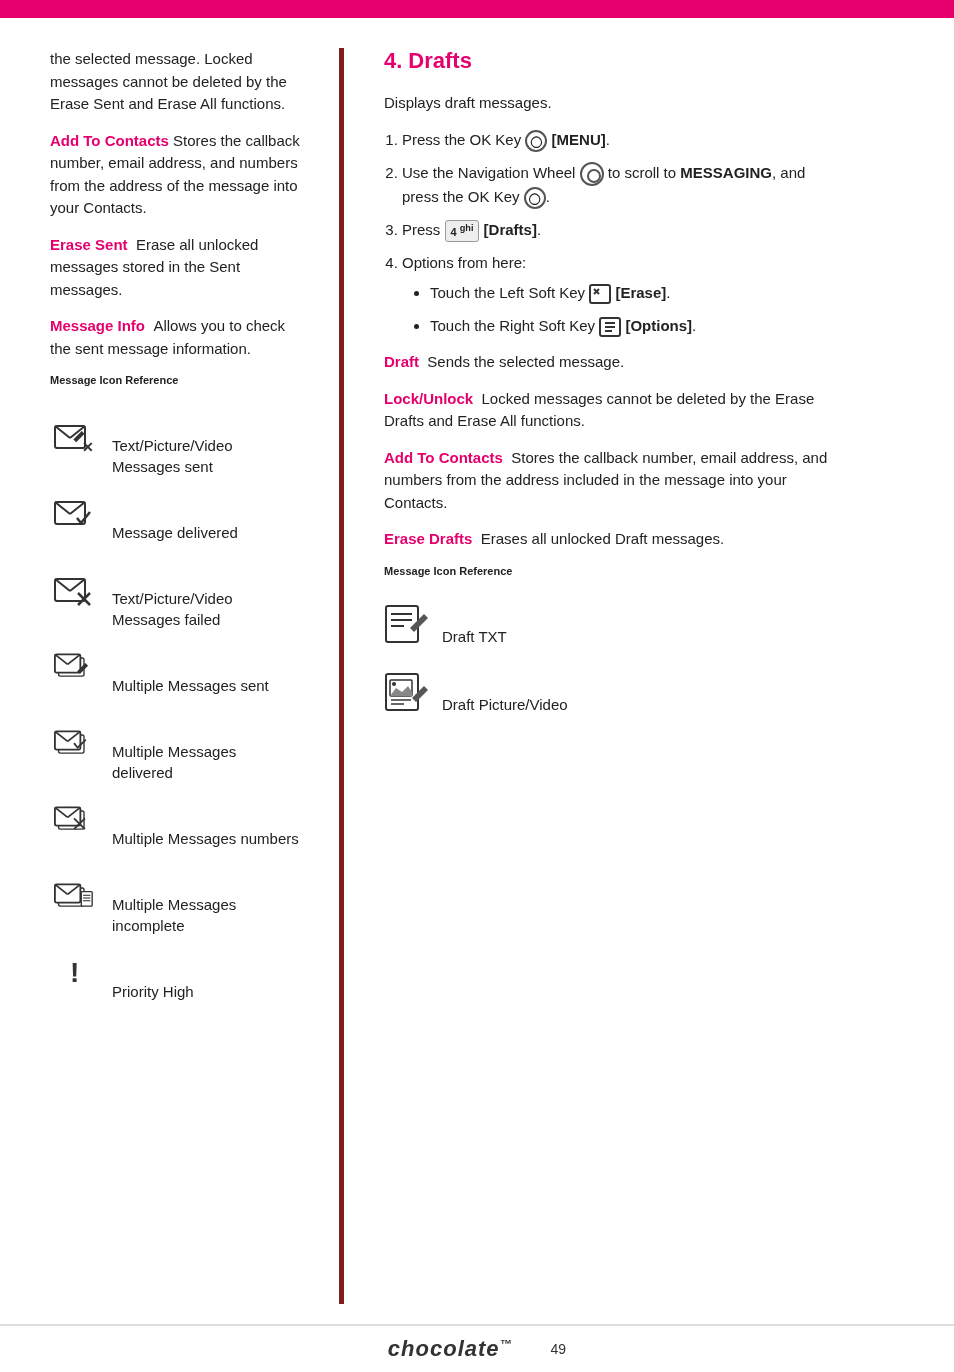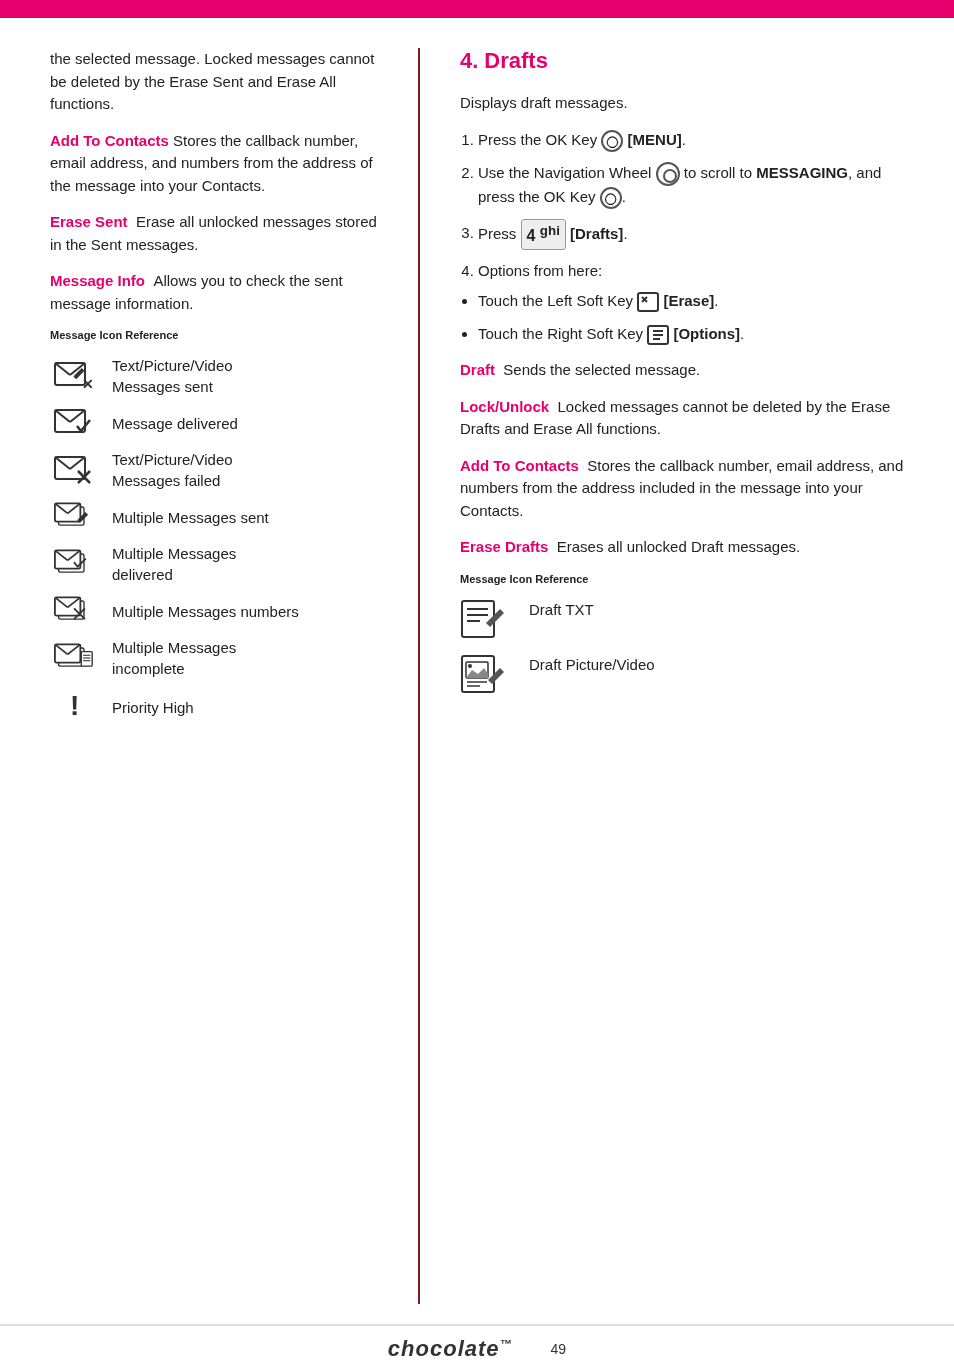--- a/index.html
+++ b/index.html
@@ -21,23 +21,23 @@
       width: 100%;
     }
 
     .page-content {
       display: flex;
       flex: 1;
       padding: 30px 0 0 0;
     }
 
     .left-column {
-      width: 420px;
+      width: 344px;
       padding: 0 30px 30px 50px;
-      border-right: 2px solid #7f1d1d;
+      border-right: 5px solid #7f1d1d;
     }
 
     .right-column {
       width: 534px;
       padding: 0 40px 30px 40px;
     }
 
     p {
       margin-bottom: 14px;
       line-height: 1.5;
@@ -69,20 +69,21 @@
       margin-bottom: 14px;
     }
 
     ol li {
       margin-bottom: 10px;
       line-height: 1.5;
     }
 
     ul.bullet-list {
       list-style: disc;
+      margin-left: 28px;
       margin-bottom: 14px;
     }
 
     ul.bullet-list li {
       margin-bottom: 10px;
       line-height: 1.5;
     }
 
     .icon-ref-table {
       display: flex;
@@ -100,35 +101,36 @@
     .icon-cell {
       width: 48px;
       min-width: 48px;
       display: flex;
       align-items: center;
       justify-content: center;
     }
 
     .icon-text {
       line-height: 1.4;
+      margin-top: 35px;
     }
 
     
     .msg-icon {
       width: 40px;
       height: 32px;
     }
 
     .key-icon {
       display: inline-block;
       background: #eee;
       border: 1px solid #999;
       border-radius: 3px;
       padding: 1px 5px;
-      font-size: 16px;
+      font-size: 11px;
       font-weight: bold;
       vertical-align: middle;
     }
 
     .ok-key {
       display: inline-block;
       border: 2px solid #555;
       border-radius: 50%;
       width: 22px;
       height: 22px;
@@ -180,22 +182,22 @@
     }
 
     .footer-page {
       font-size: 14px;
       color: #333;
       margin-left: 10px;
     }
 
     .draft-icon-row {
       display: flex;
-      align-items: flex-start;
-      gap: 25px;
+      align-items: flex-end;
+      gap: 14px;
       margin-bottom: 12px;
     }
 
     .draft-icon-cell {
       width: 44px;
       min-width: 44px;
     }
   </style>
 </head>
 <body>

